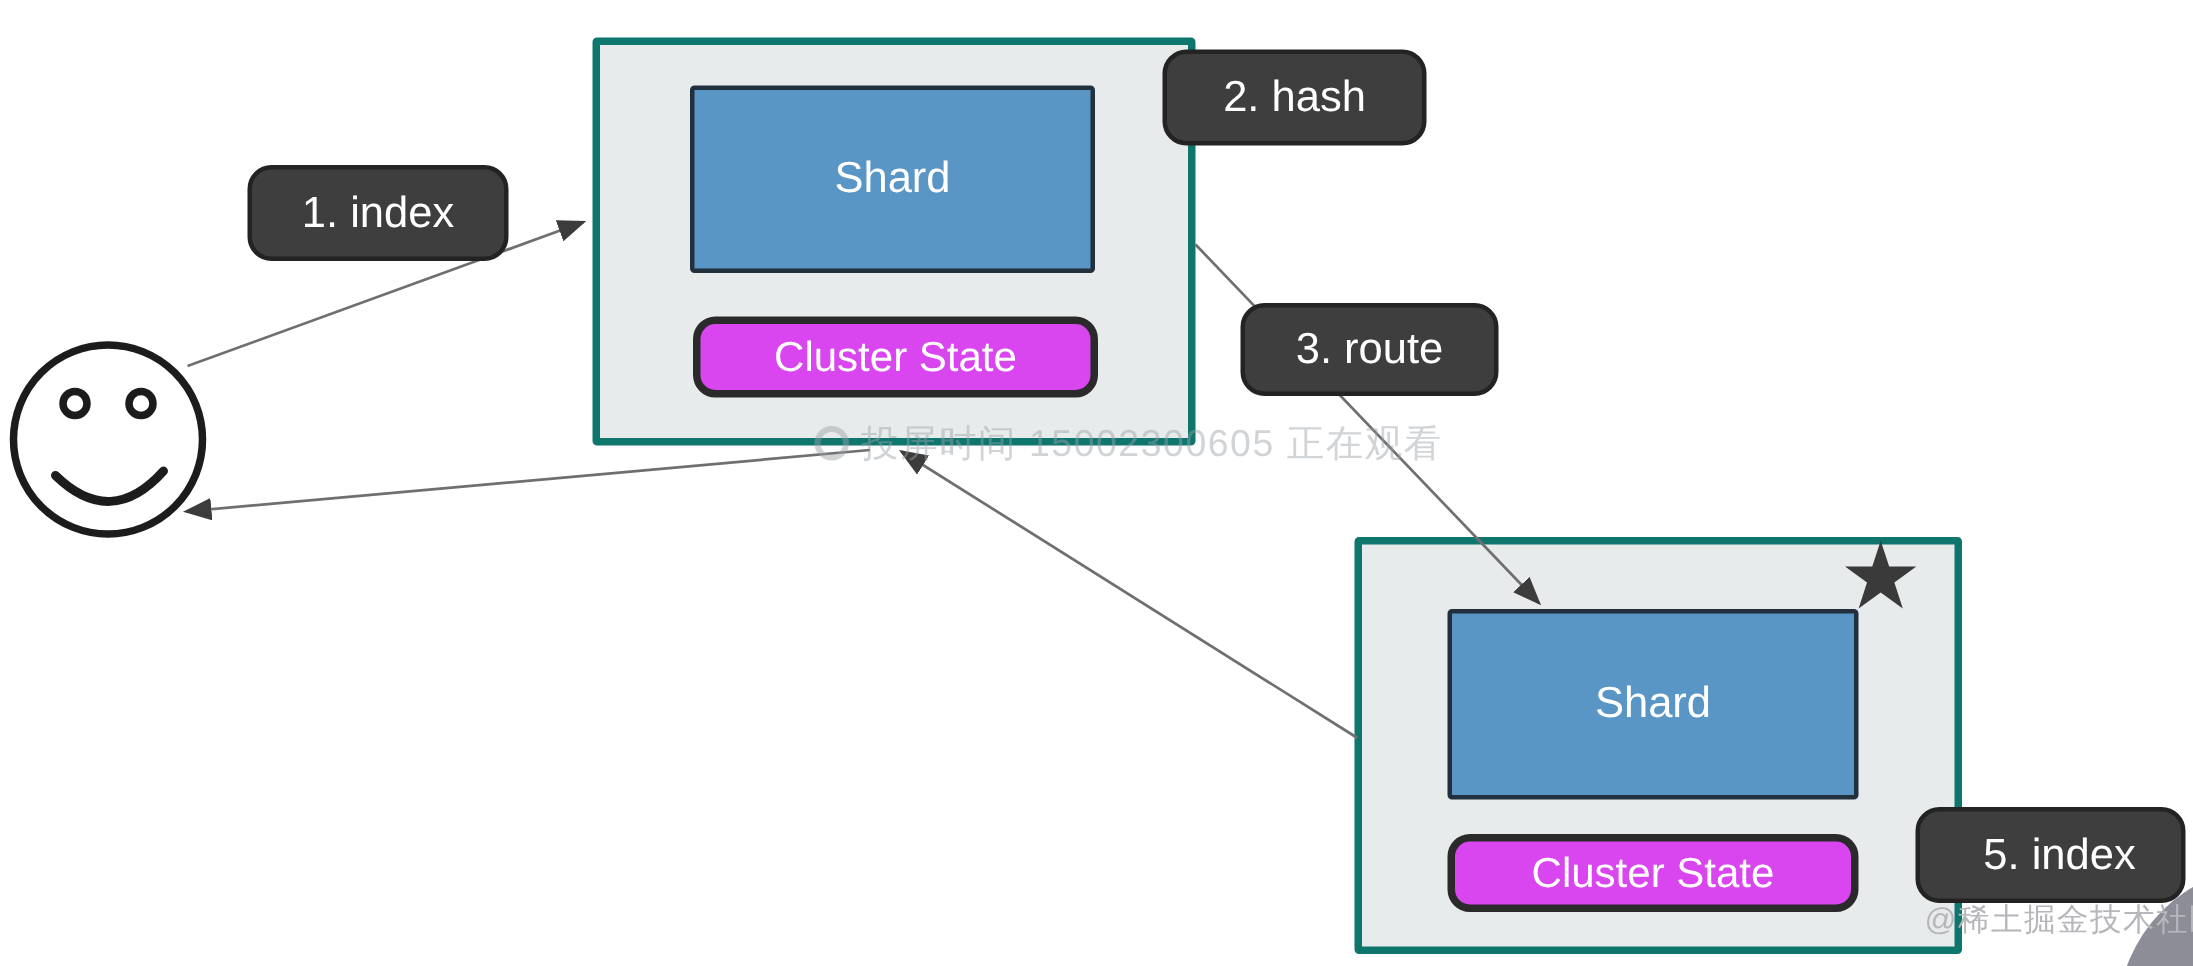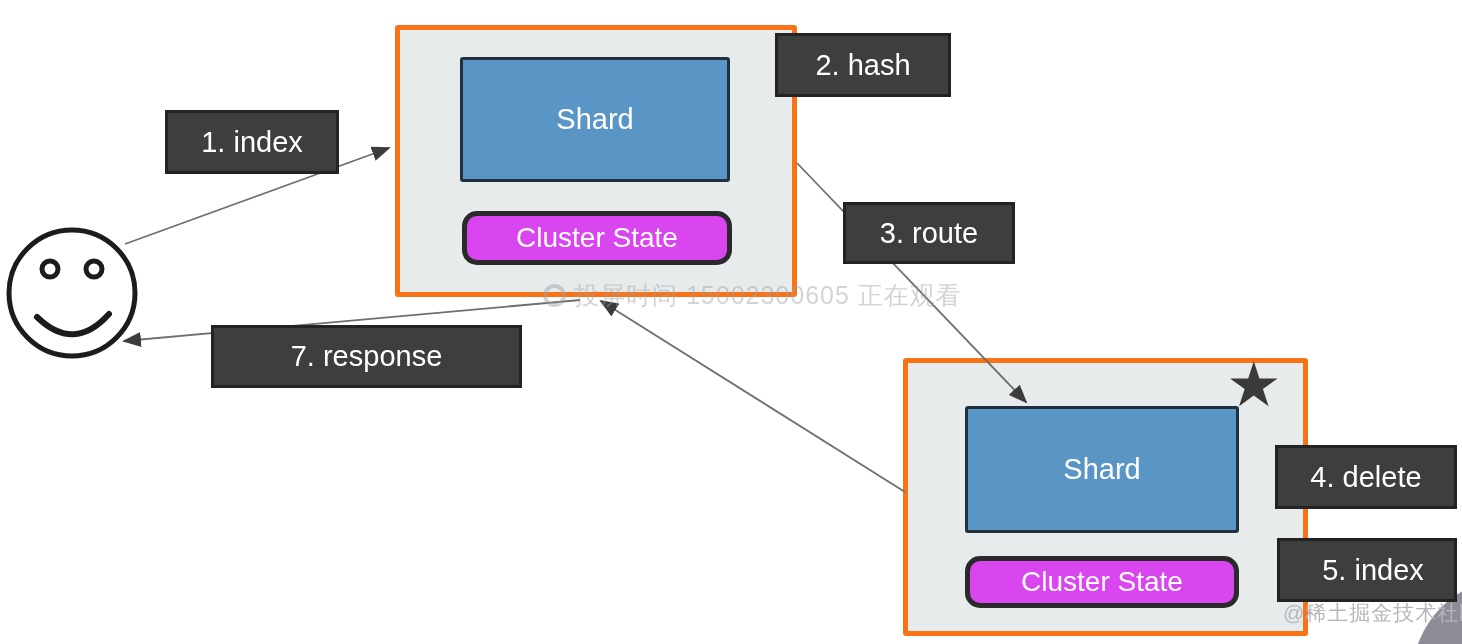--- a/index.html
+++ b/index.html
@@ -3,21 +3,21 @@
 <meta charset="utf-8">
 <style>
   html,body{margin:0;padding:0;background:#ffffff;}
   .canvas{
     position:relative;width:1462px;height:644px;background:#ffffff;overflow:hidden;
     font-family:"Liberation Sans","DejaVu Sans",sans-serif;
   }
   .layer-svg{position:absolute;left:0;top:0;z-index:3;pointer-events:none;}
   
   .node{
-    position:absolute;background:#e8ebeb;border:5px solid #f97316;border-radius:3px;
+    position:absolute;background:#e8ebeb;border:5px solid #0f766e;border-radius:3px;
     box-sizing:border-box;z-index:2;
   }
   .node-1{left:395px;top:25px;width:402px;height:272px;}
   .node-2{left:903px;top:358px;width:405px;height:278px;}
   .shard{
     position:absolute;background:#5995c5;border:3px solid #22303d;border-radius:3px;
     box-sizing:border-box;display:flex;align-items:center;justify-content:center;
     color:#ffffff;font-size:29px;
   }
   .node-1 .shard{left:60px;top:27px;width:270px;height:125px;}
@@ -28,27 +28,27 @@
     color:#ffffff;font-size:28px;
   }
   .node-1 .cluster-state{left:62px;top:181px;width:270px;height:54px;}
   .node-2 .cluster-state{left:57px;top:193px;width:274px;height:52px;}
   .star{
     position:absolute;left:318px;top:-12px;font-size:62px;line-height:1.1;
     color:#3a3a3a;z-index:2;
   }
   
   .step{
-    position:absolute;background:#3e3e3e;border:3px solid #232323;border-radius:0;
+    position:absolute;background:#3e3e3e;border:3px solid #232323;border-radius:16px;
     box-sizing:border-box;display:flex;align-items:center;justify-content:center;
     color:#ffffff;font-size:29px;z-index:4;
   }
   .step-1{left:165px;top:110px;width:174px;height:64px;}
   .step-2{left:775px;top:33px;width:176px;height:64px;}
-  .step-3{left:827px;top:202px;width:172px;height:62px;margin-left:16px;}
+  .step-3{left:827px;top:202px;width:172px;height:62px;}
   .step-4{left:1275px;top:445px;width:182px;height:64px;}
   .step-5{left:1277px;top:538px;width:180px;height:64px;padding-left:12px;}
   .step-6{left:630px;top:372px;width:216px;height:61px;}
   .step-7{left:211px;top:325px;width:311px;height:63px;}
   
   .wm-center{
     position:absolute;left:543px;top:279px;display:flex;align-items:center;gap:8px;
     z-index:5;opacity:0.45;
   }
   .wm-center .wm-ring{
@@ -107,23 +107,21 @@
       <span>Shard</span>
     </div>
     <div class="cluster-state">
       <span>Cluster State</span>
     </div>
   </div>
 
   <div class="step step-1">1. index</div>
   <div class="step step-2">2. hash</div>
   <div class="step step-3">3. route</div>
-  <div class="step step-4">4. delete</div>
   <div class="step step-5">5. index</div>
-  <div class="step step-7">7. response</div>
 
   <div class="wm-center">
     <span class="wm-ring"></span>
     <span class="wm-text">投屏时间 15002300605 正在观看</span>
   </div>
 
   <div class="corner-circle"></div>
   <div class="wm-corner">@稀土掘金技术社区</div>
 
 </div>

